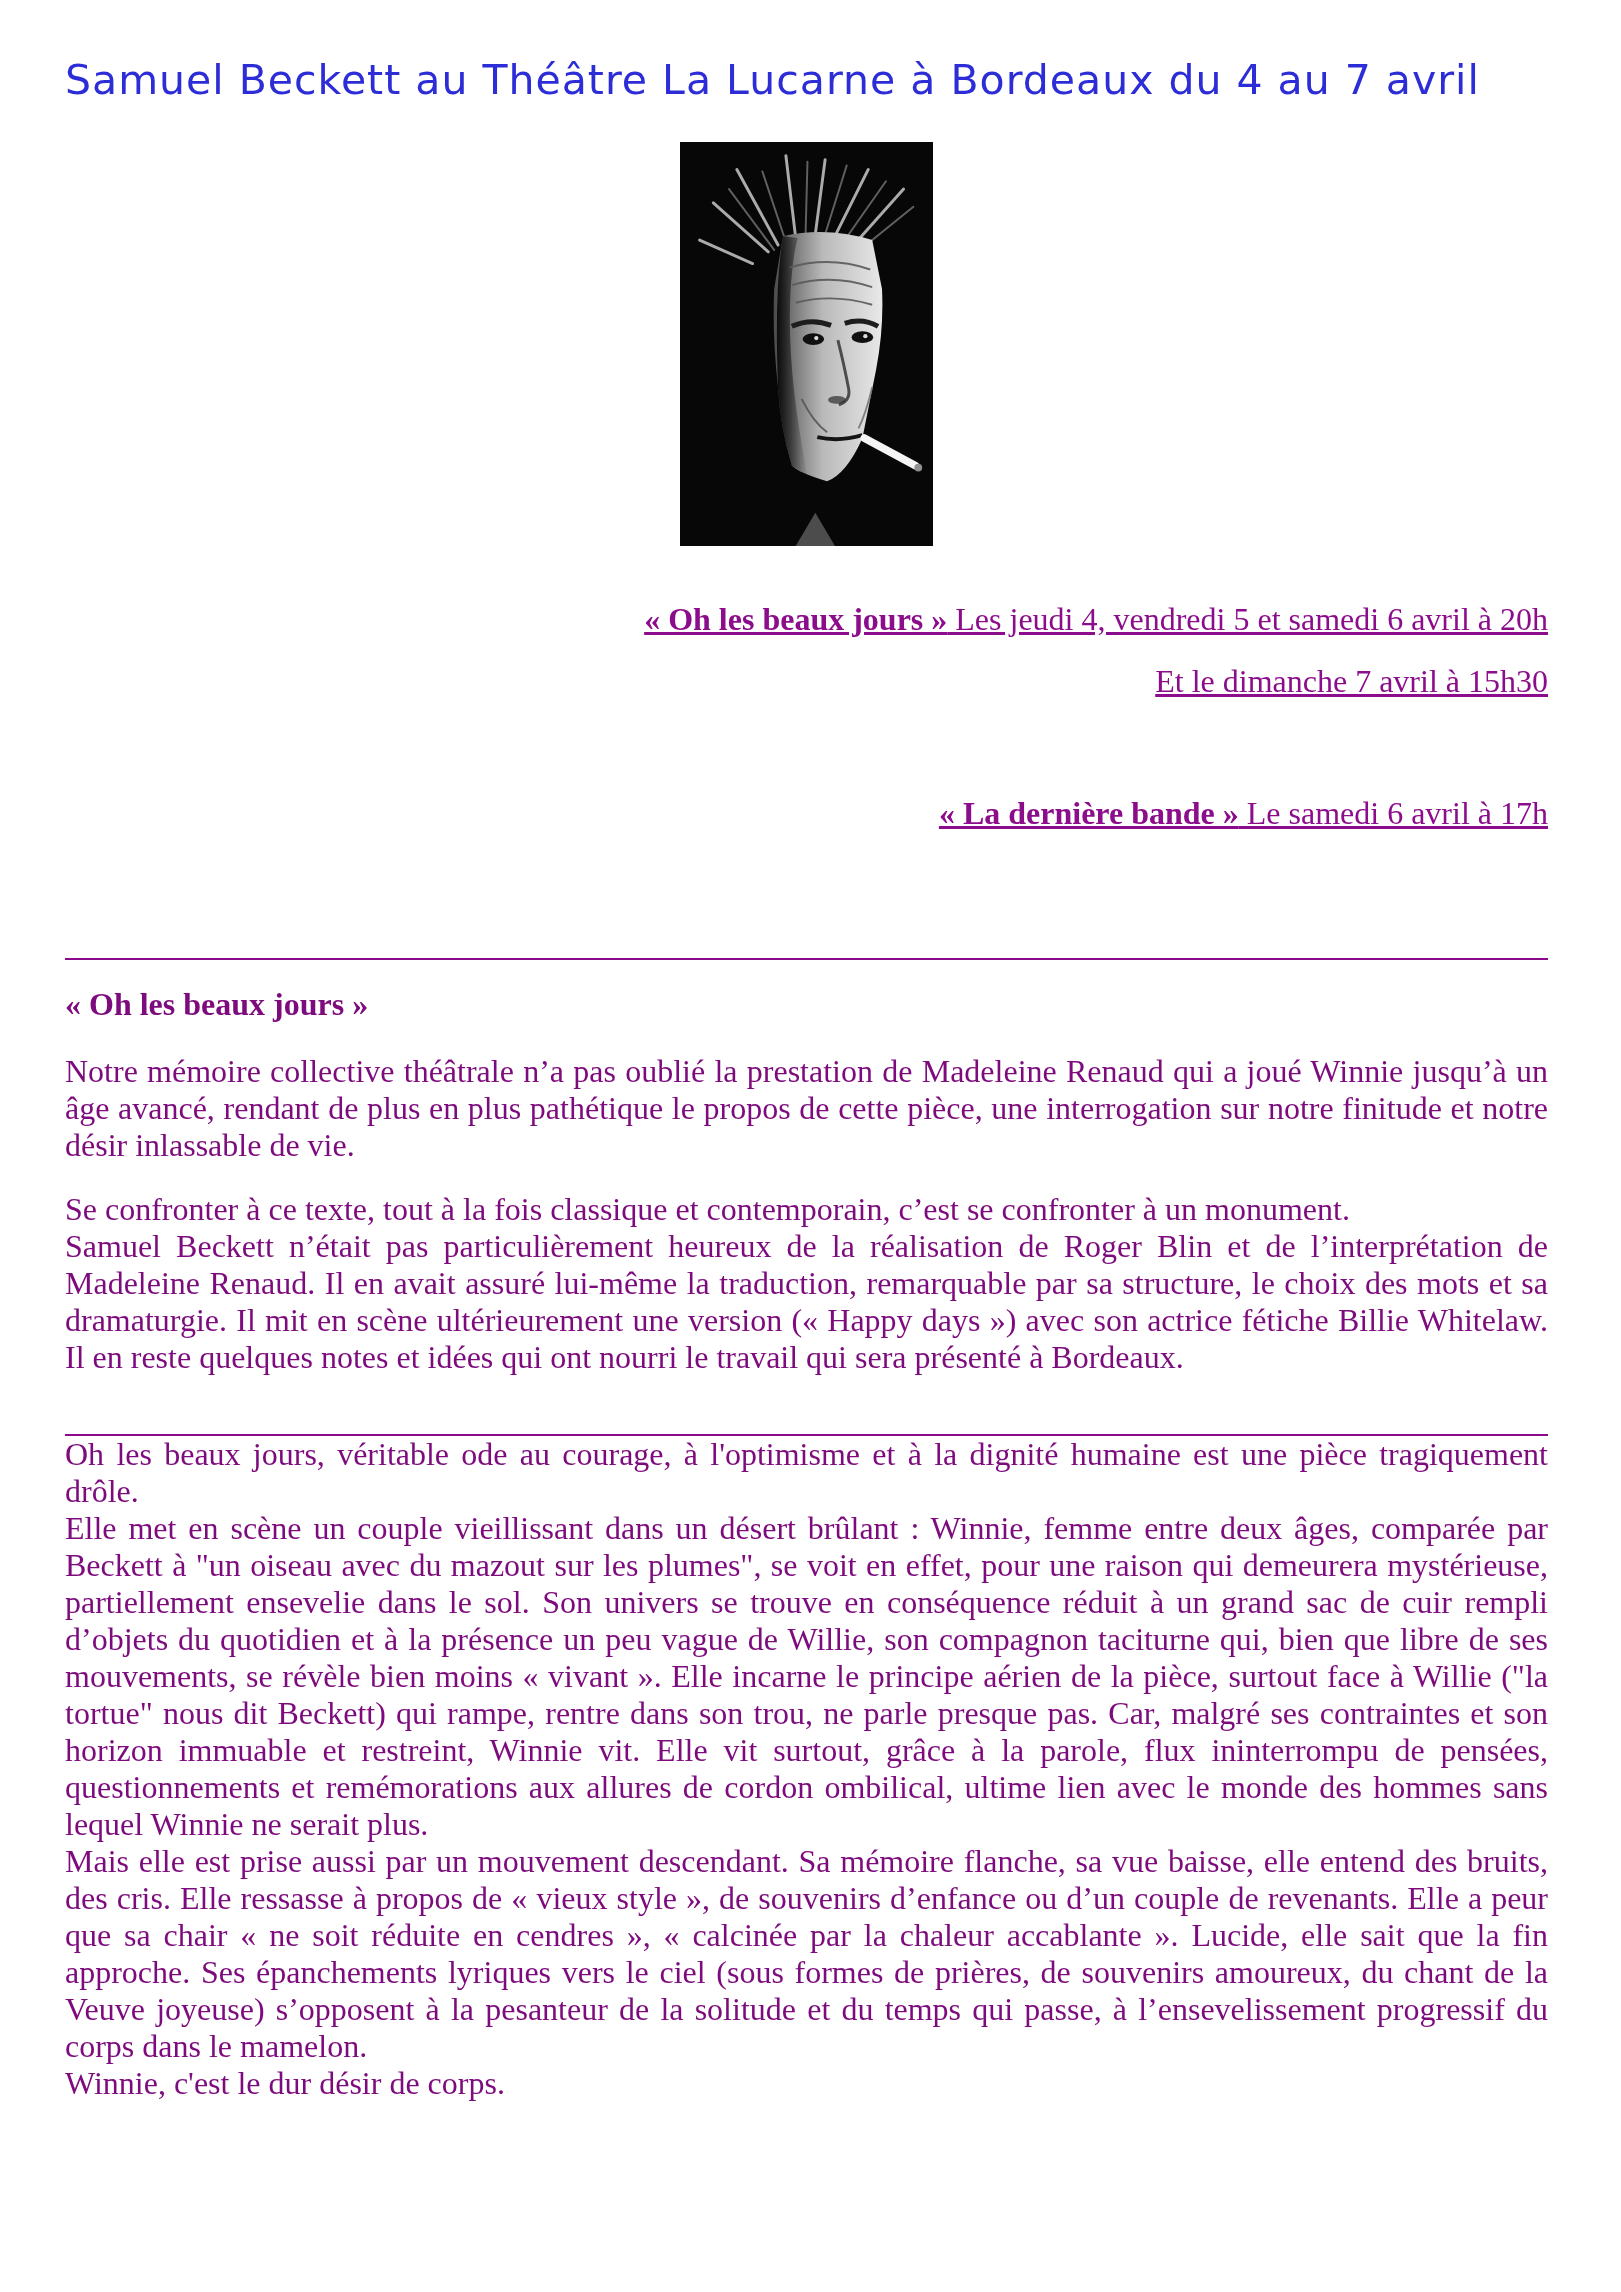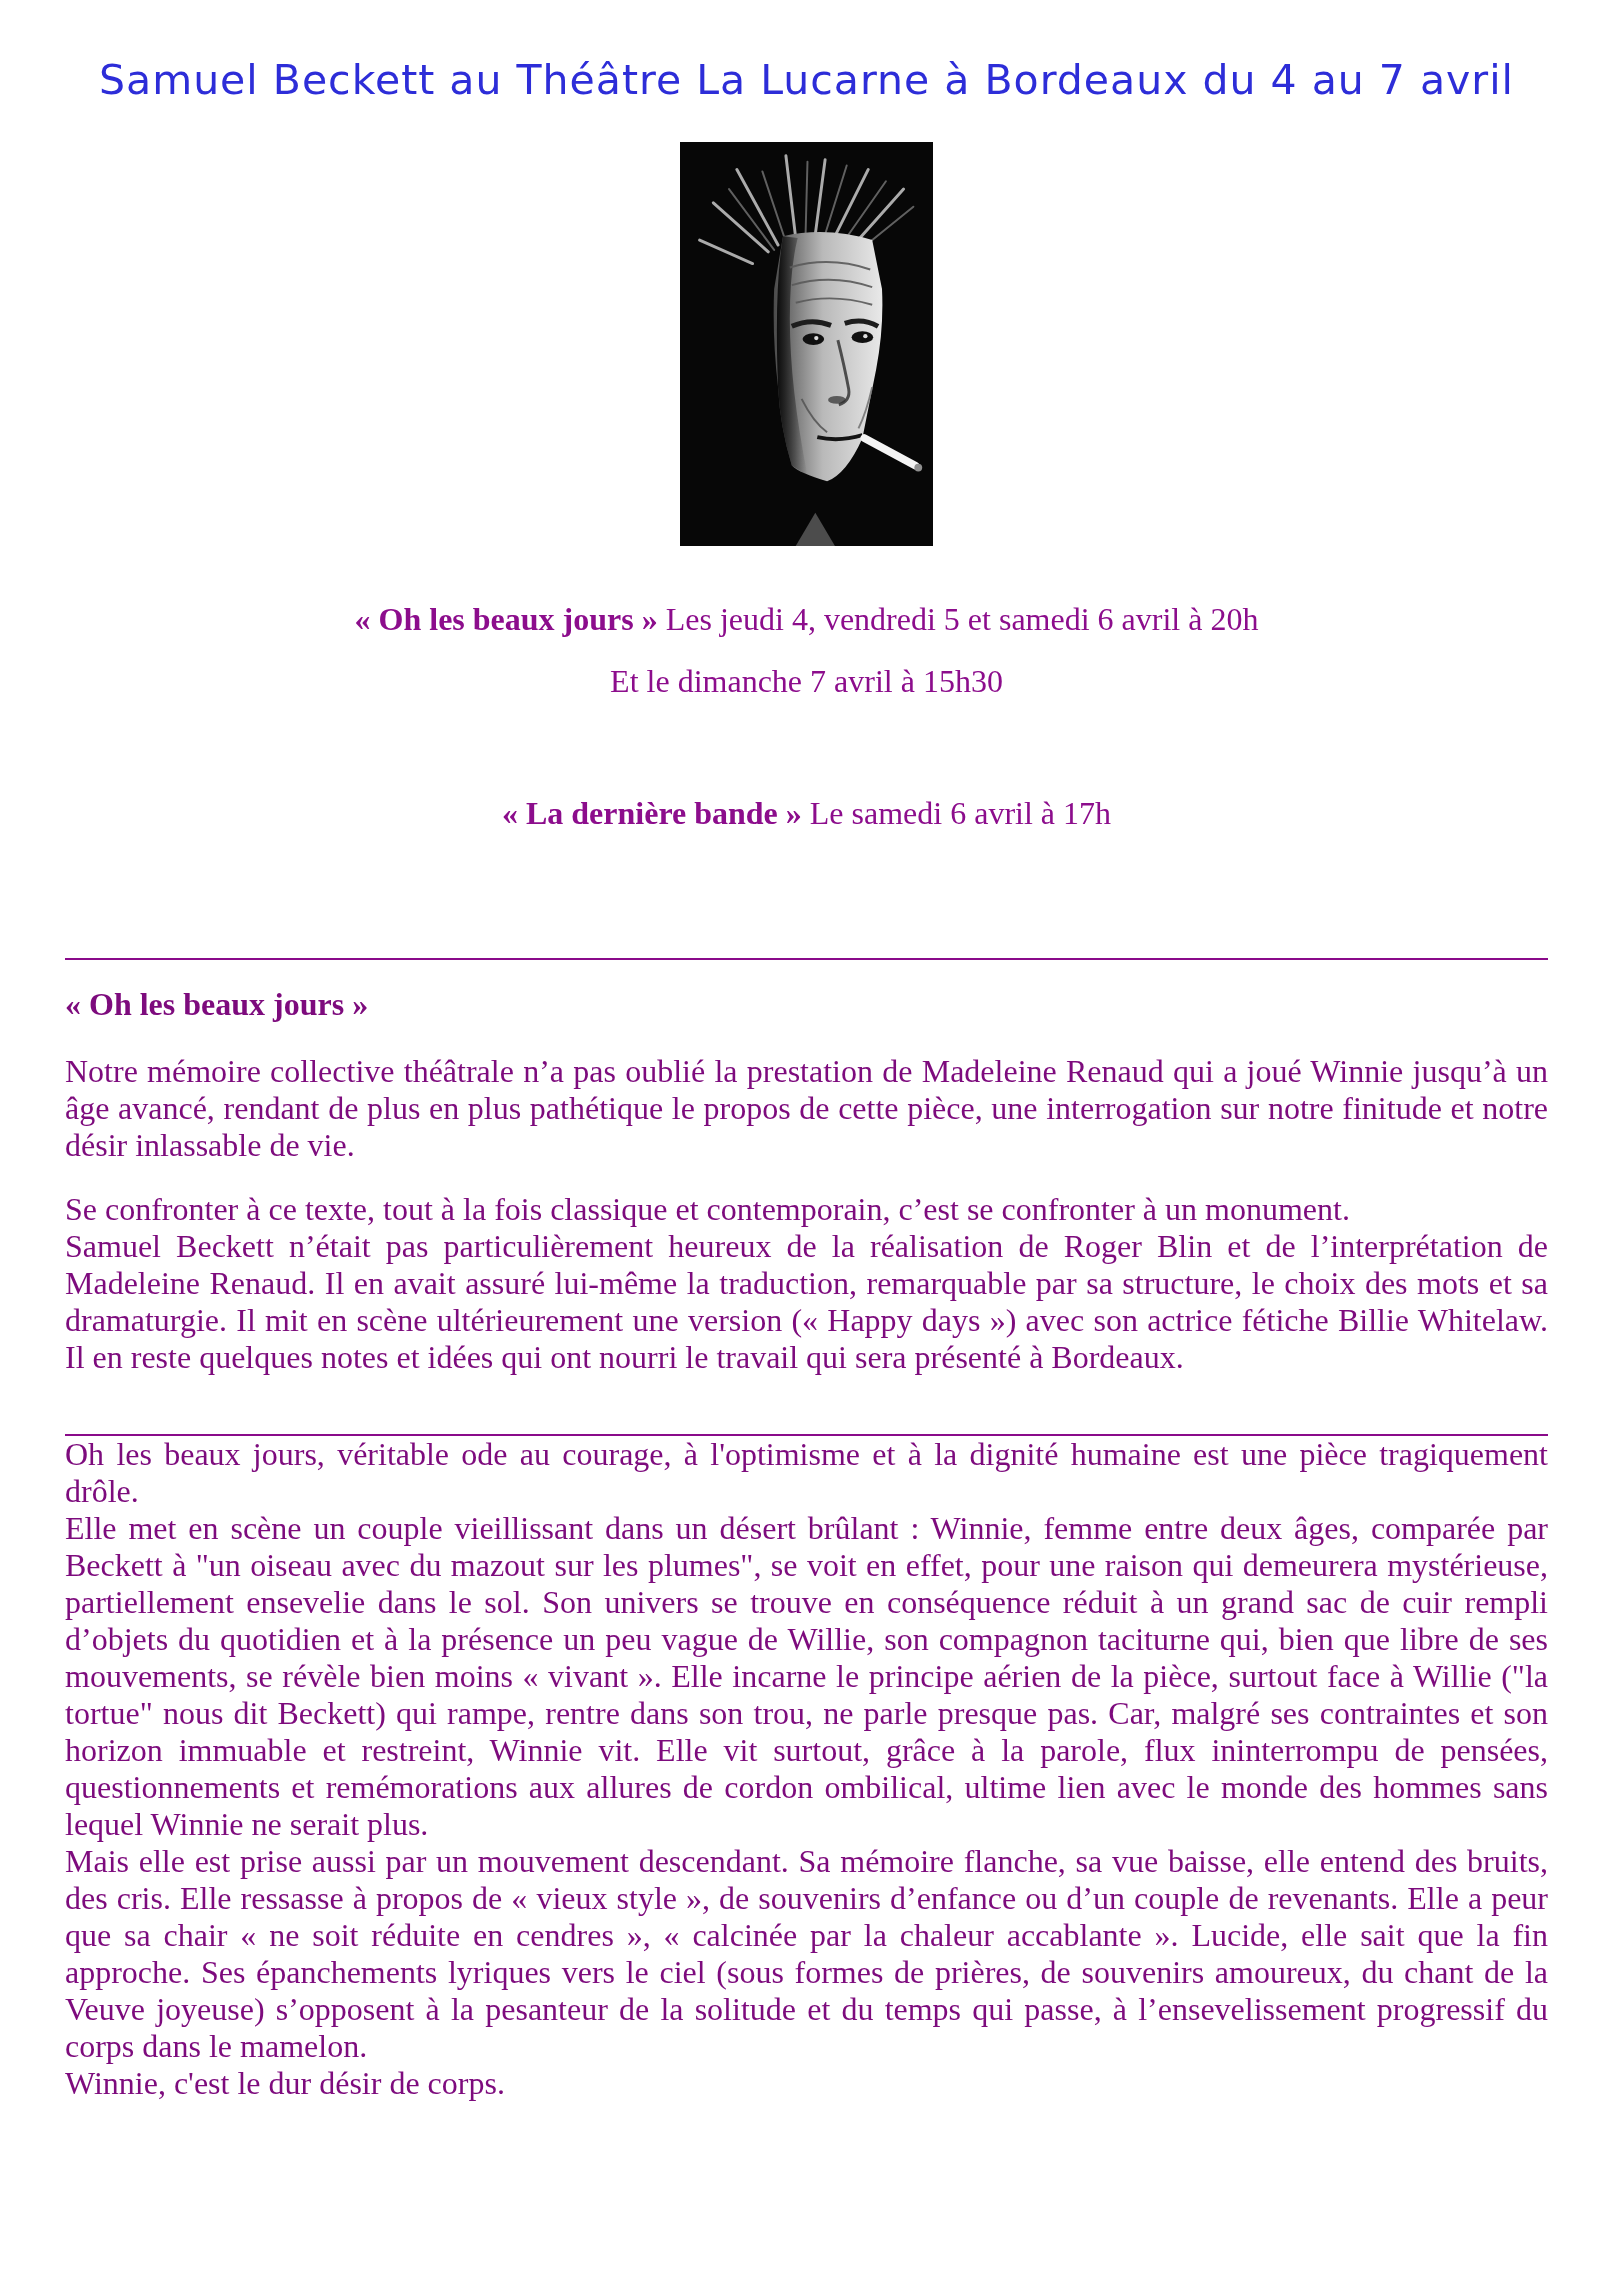--- a/index.html
+++ b/index.html
@@ -8,40 +8,41 @@
     position: relative;
     width: 1621px;
     height: 2293px;
     box-sizing: border-box;
     background: #ffffff;
     padding: 0 73px 0 65px;
     font-family: "Liberation Serif", serif;
   }
   .doc-title {
     margin: 51px 0 0 0;
-    text-align: center;
+    text-align: left;
     font-family: "DejaVu Sans", sans-serif;
     font-weight: normal;
     font-size: 41px;
     line-height: 59px;
     letter-spacing: 1px;
     color: #2d2dd8;
   }
   .photo-wrap {
     width: 253px;
     height: 404px;
     margin: 32px auto 0 auto;
     display: block;
   }
   .photo-wrap svg { display: block; width: 100%; height: 100%; }
   .schedule-line {
-    text-align: center;
+    text-align: right;
     font-size: 32px;
     line-height: 37px;
     color: #8c0d8c;
+    text-decoration: underline;
   }
   .schedule-line .show-title { font-weight: bold; }
   .sl1 { margin: 55px 0 0 0; }
   .sl2 { margin: 24.5px 0 0 0; }
   .sl3 { margin: 95px 0 0 0; }
   .rule {
     height: 0;
     border-top: 2.9px solid #8a0a8a;
     width: 100%;
   }

